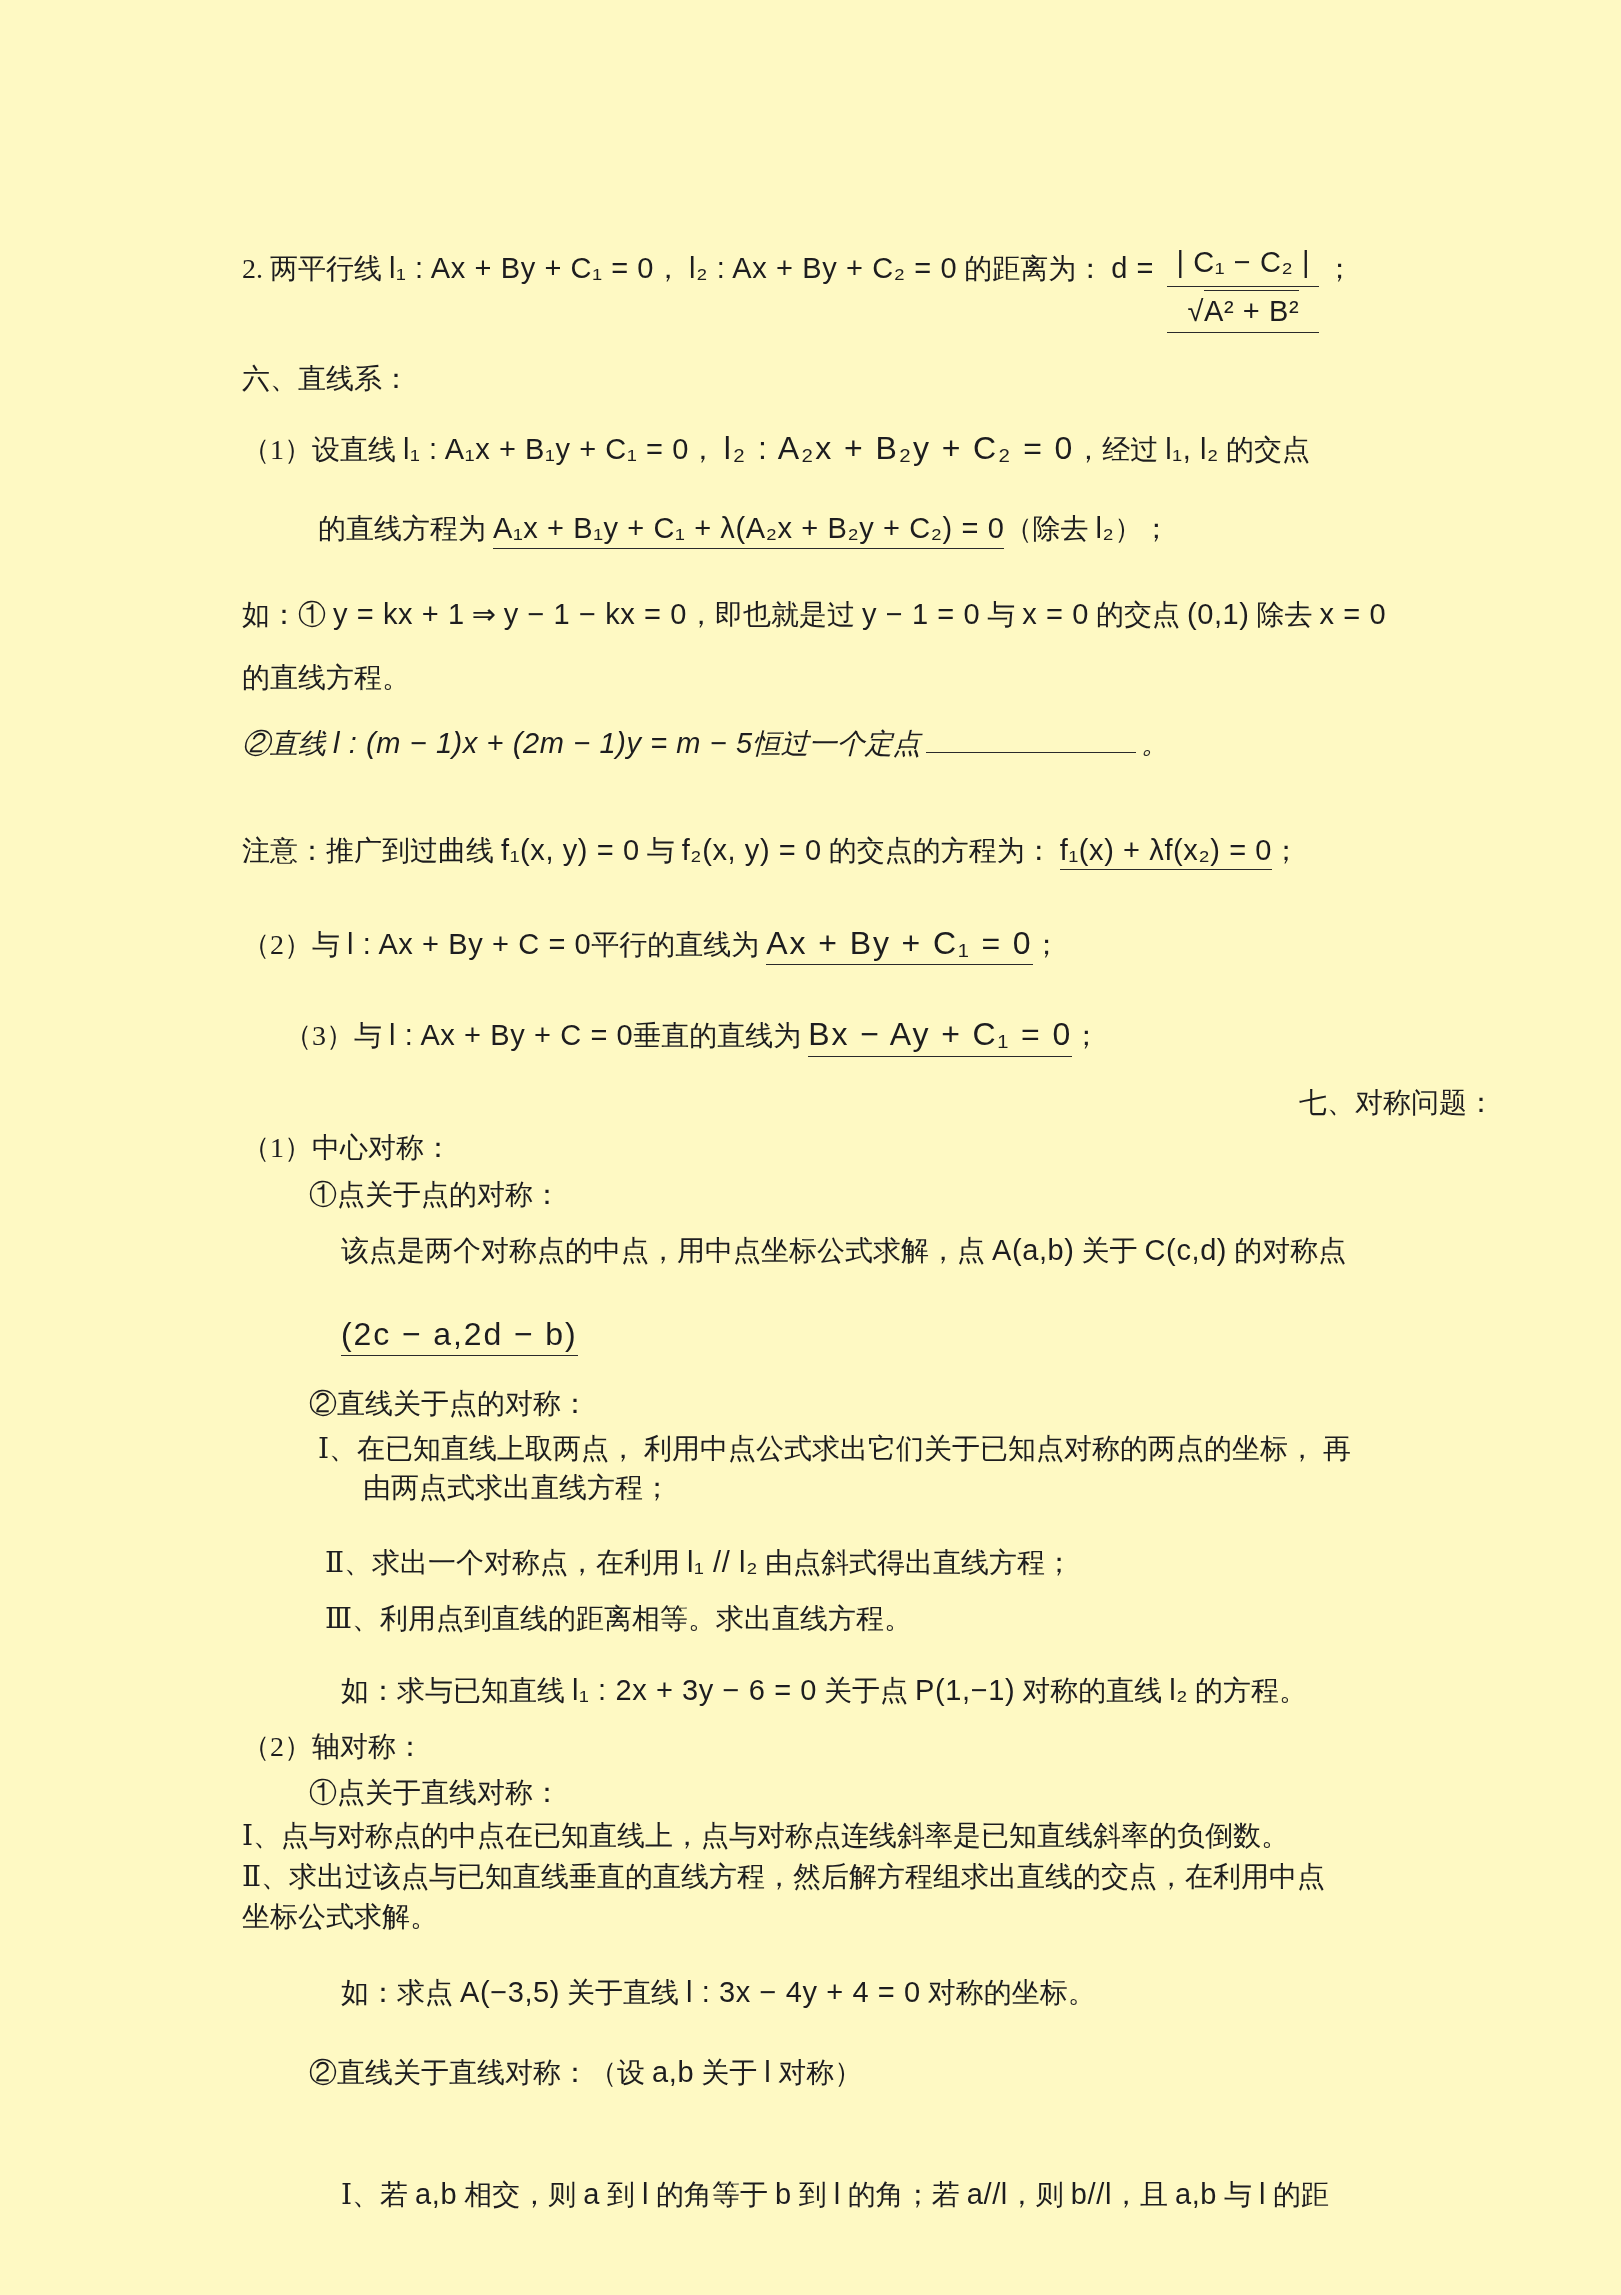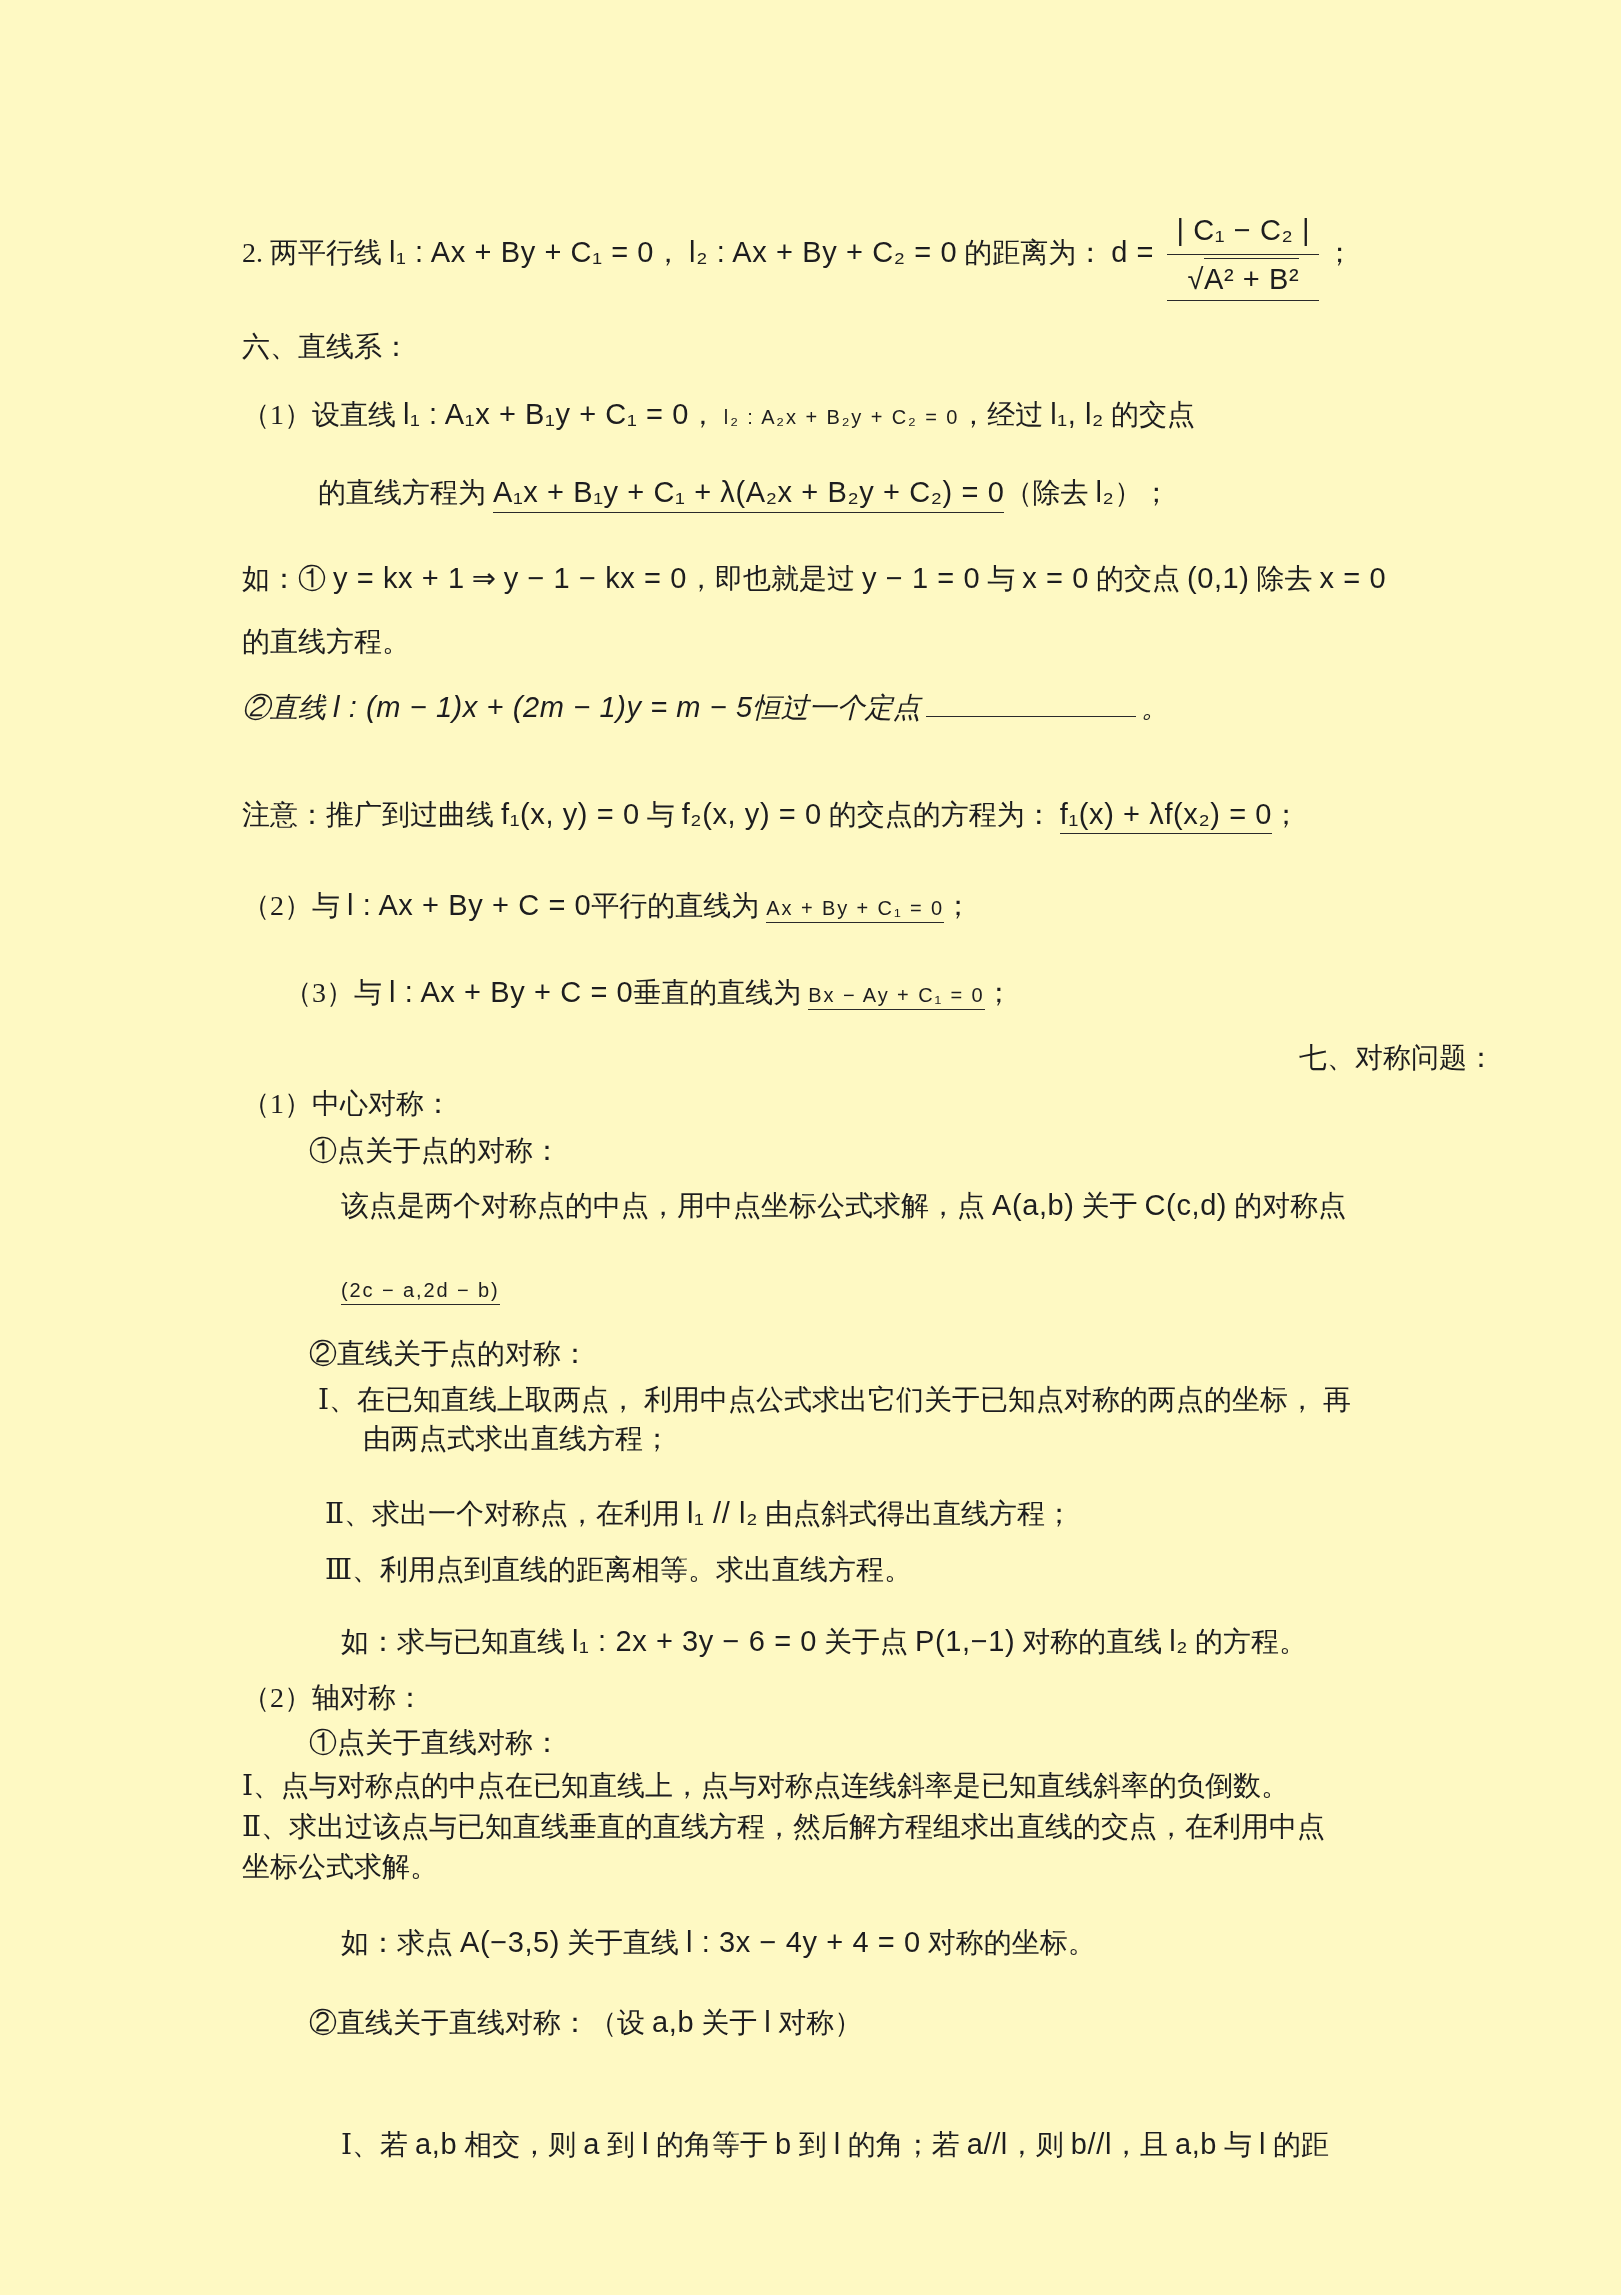--- a/index.html
+++ b/index.html
@@ -10,25 +10,25 @@
     overflow:hidden;
   }
   .page{
     position:relative;width:1622px;height:2295px;
     box-sizing:border-box;
     padding:210px 127px 0 242px;
     background:#fef9c3;
   }
   p{margin:0;line-height:1.35;}
   .m{font-family:"Liberation Sans","DejaVu Sans",sans-serif;font-size:29px;letter-spacing:0.6px;}
-  .m-lg{font-size:20px;letter-spacing:1.9px;}
+  .m-lg{font-size:32px;letter-spacing:1.9px;}
   .ul{border-bottom:1.9px solid #2a2a2a;padding-bottom:3.2px;}
   .blank{display:inline-block;width:210px;border-bottom:1.9px solid #2a2a2a;height:25.4px;vertical-align:baseline;margin:0 5.1px;}
   .frac{display:inline-block;vertical-align:middle;text-align:center;margin:0 6.4px;border-bottom:1.9px solid #2a2a2a;}
-  .frac-top{display:block;border-bottom:1.9px solid #2a2a2a;padding:1.3px 9px 3.8px;}
+  .frac-top{display:block;border-bottom:1.9px solid #2a2a2a;padding:1.3px 9px 3.8px;margin-top:32px;}
   .frac-bot{display:block;padding:2.5px 9px 1.3px;white-space:nowrap;}
   .radbar{border-top:1.9px solid #2a2a2a;padding-top:1.3px;display:inline-block;}
   .in1{padding-left:67px;}
   .in2{padding-left:99px;}
   .in3{padding-left:76px;}
   .in4{padding-left:121px;}
   .in5{padding-left:83px;}
 </style>
 </head>
 <body>

